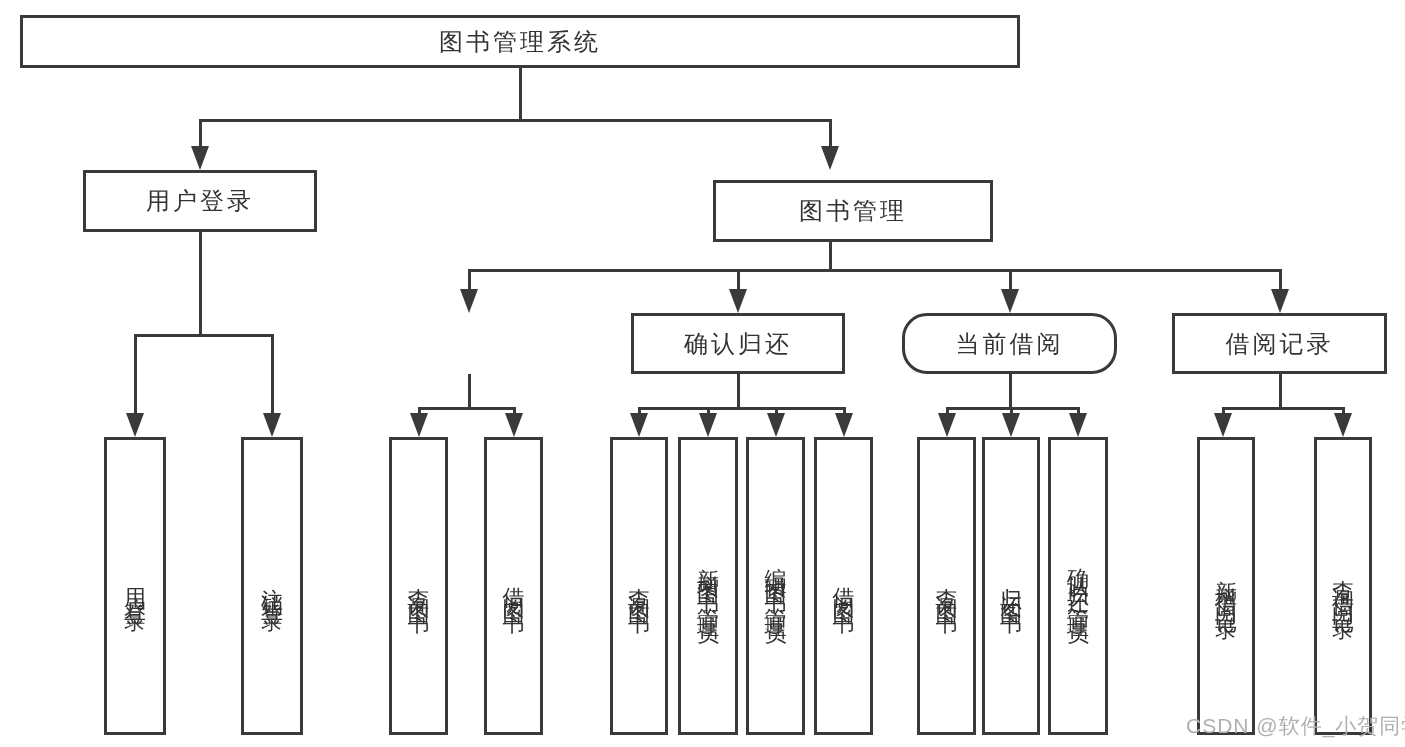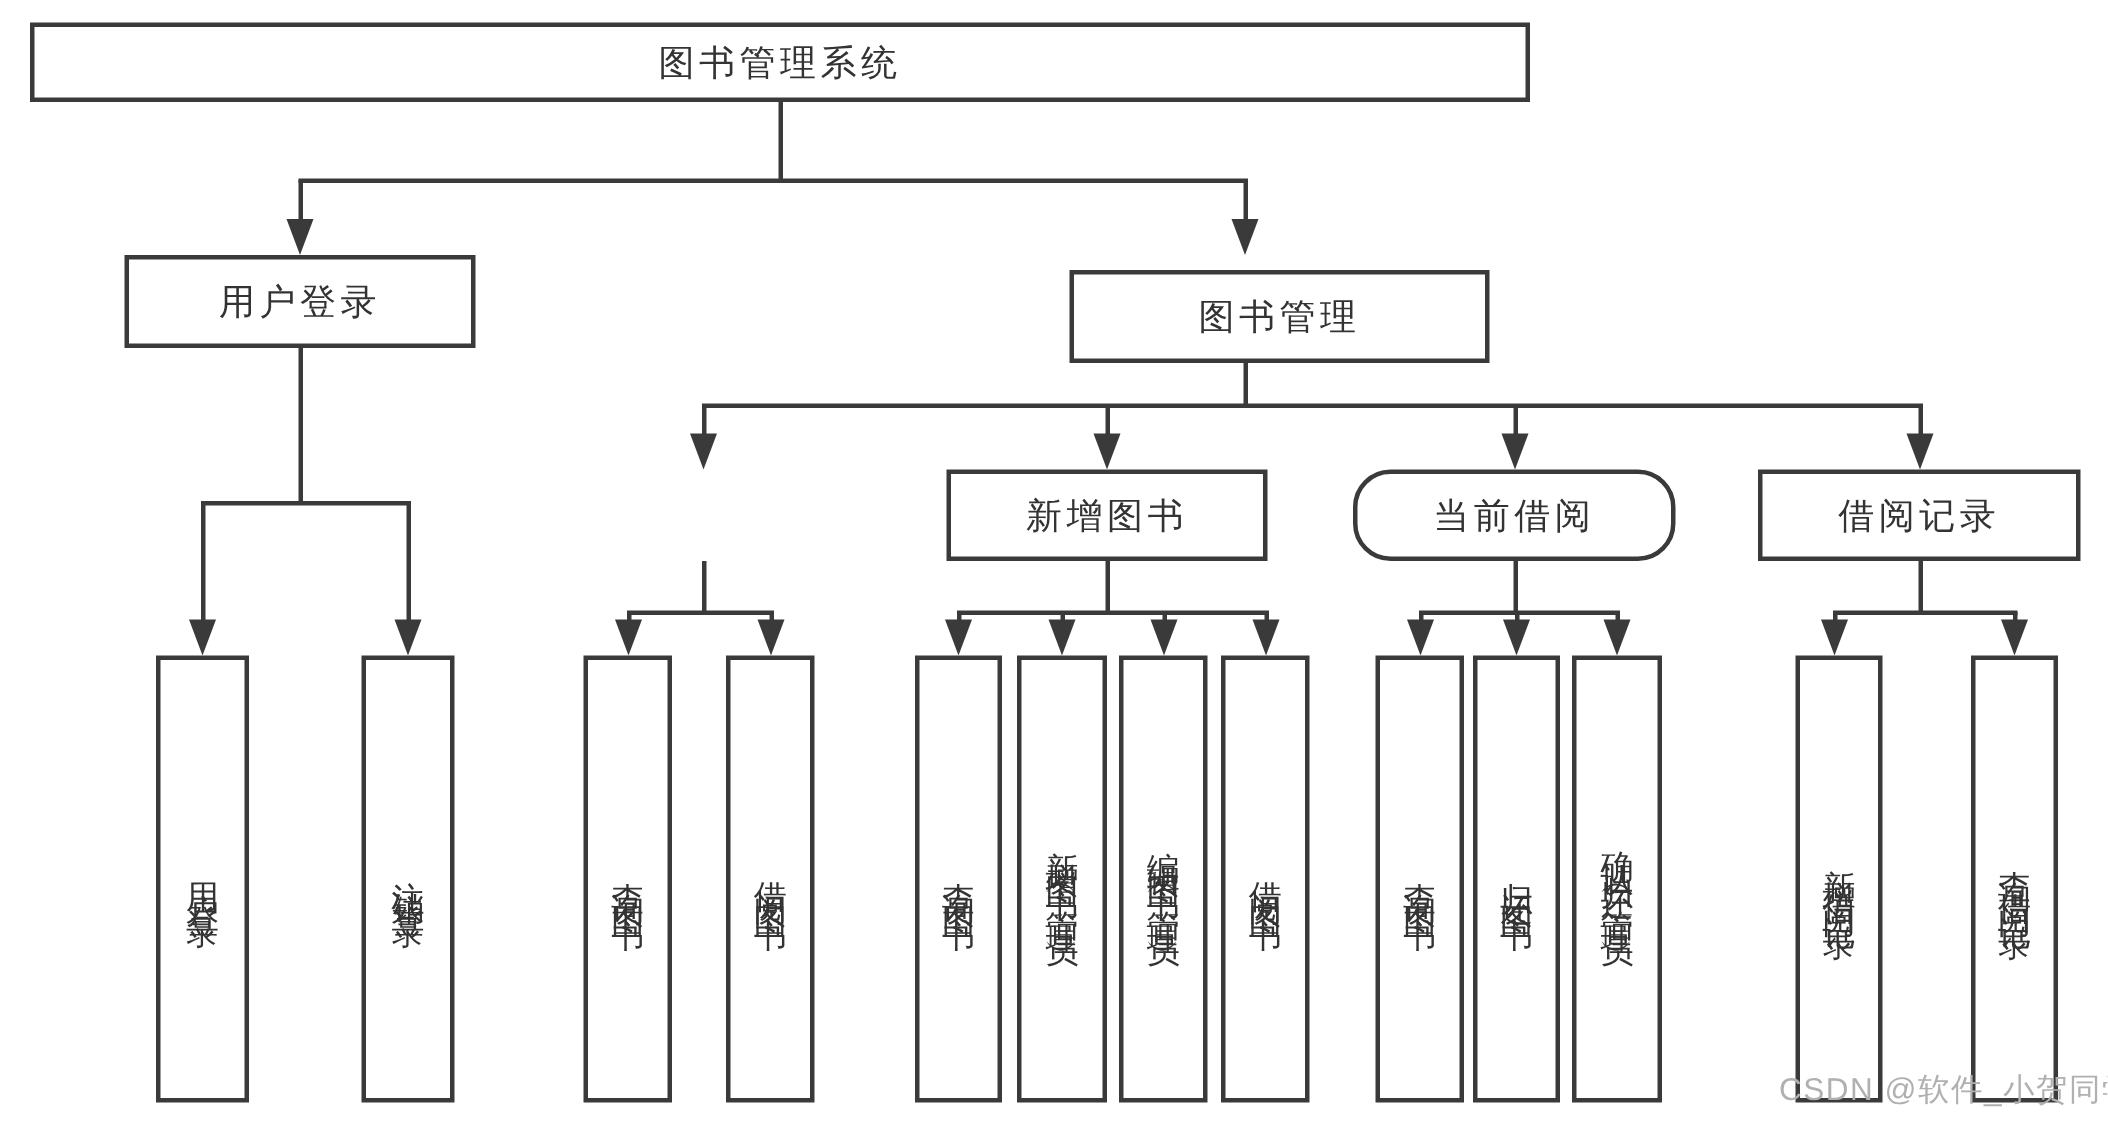--- a/index.html
+++ b/index.html
@@ -126,21 +126,21 @@
     <div class="node h" style="left: 20px; top: 15px; width: 1000px; height: 53px;">
       <span>图书管理系统</span>
     </div>
     <div class="node h" style="left: 83px; top: 170px; width: 234px; height: 62px;">
       <span>用户登录</span>
     </div>
     <div class="node h" style="left: 713px; top: 170px; width: 280px; height: 62px; margin-top: 10px;">
       <span>图书管理</span>
     </div>
     <div class="node h" style="left: 631px; top: 313px; width: 214px; height: 61px;">
-      <span>新增图书</span>
+      <span>确认归还</span>
     </div>
     <div class="node h" style="left: 902px; top: 313px; width: 215px; height: 61px; border-radius: 25px;">
       <span>当前借阅</span>
     </div>
     <div class="node h" style="left: 1172px; top: 313px; width: 215px; height: 61px;">
       <span>借阅记录</span>
     </div>
     <div class="node v" style="left: 104px; top: 437px; width: 62px; height: 298px;">
       <span>用户登录</span>
     </div>

